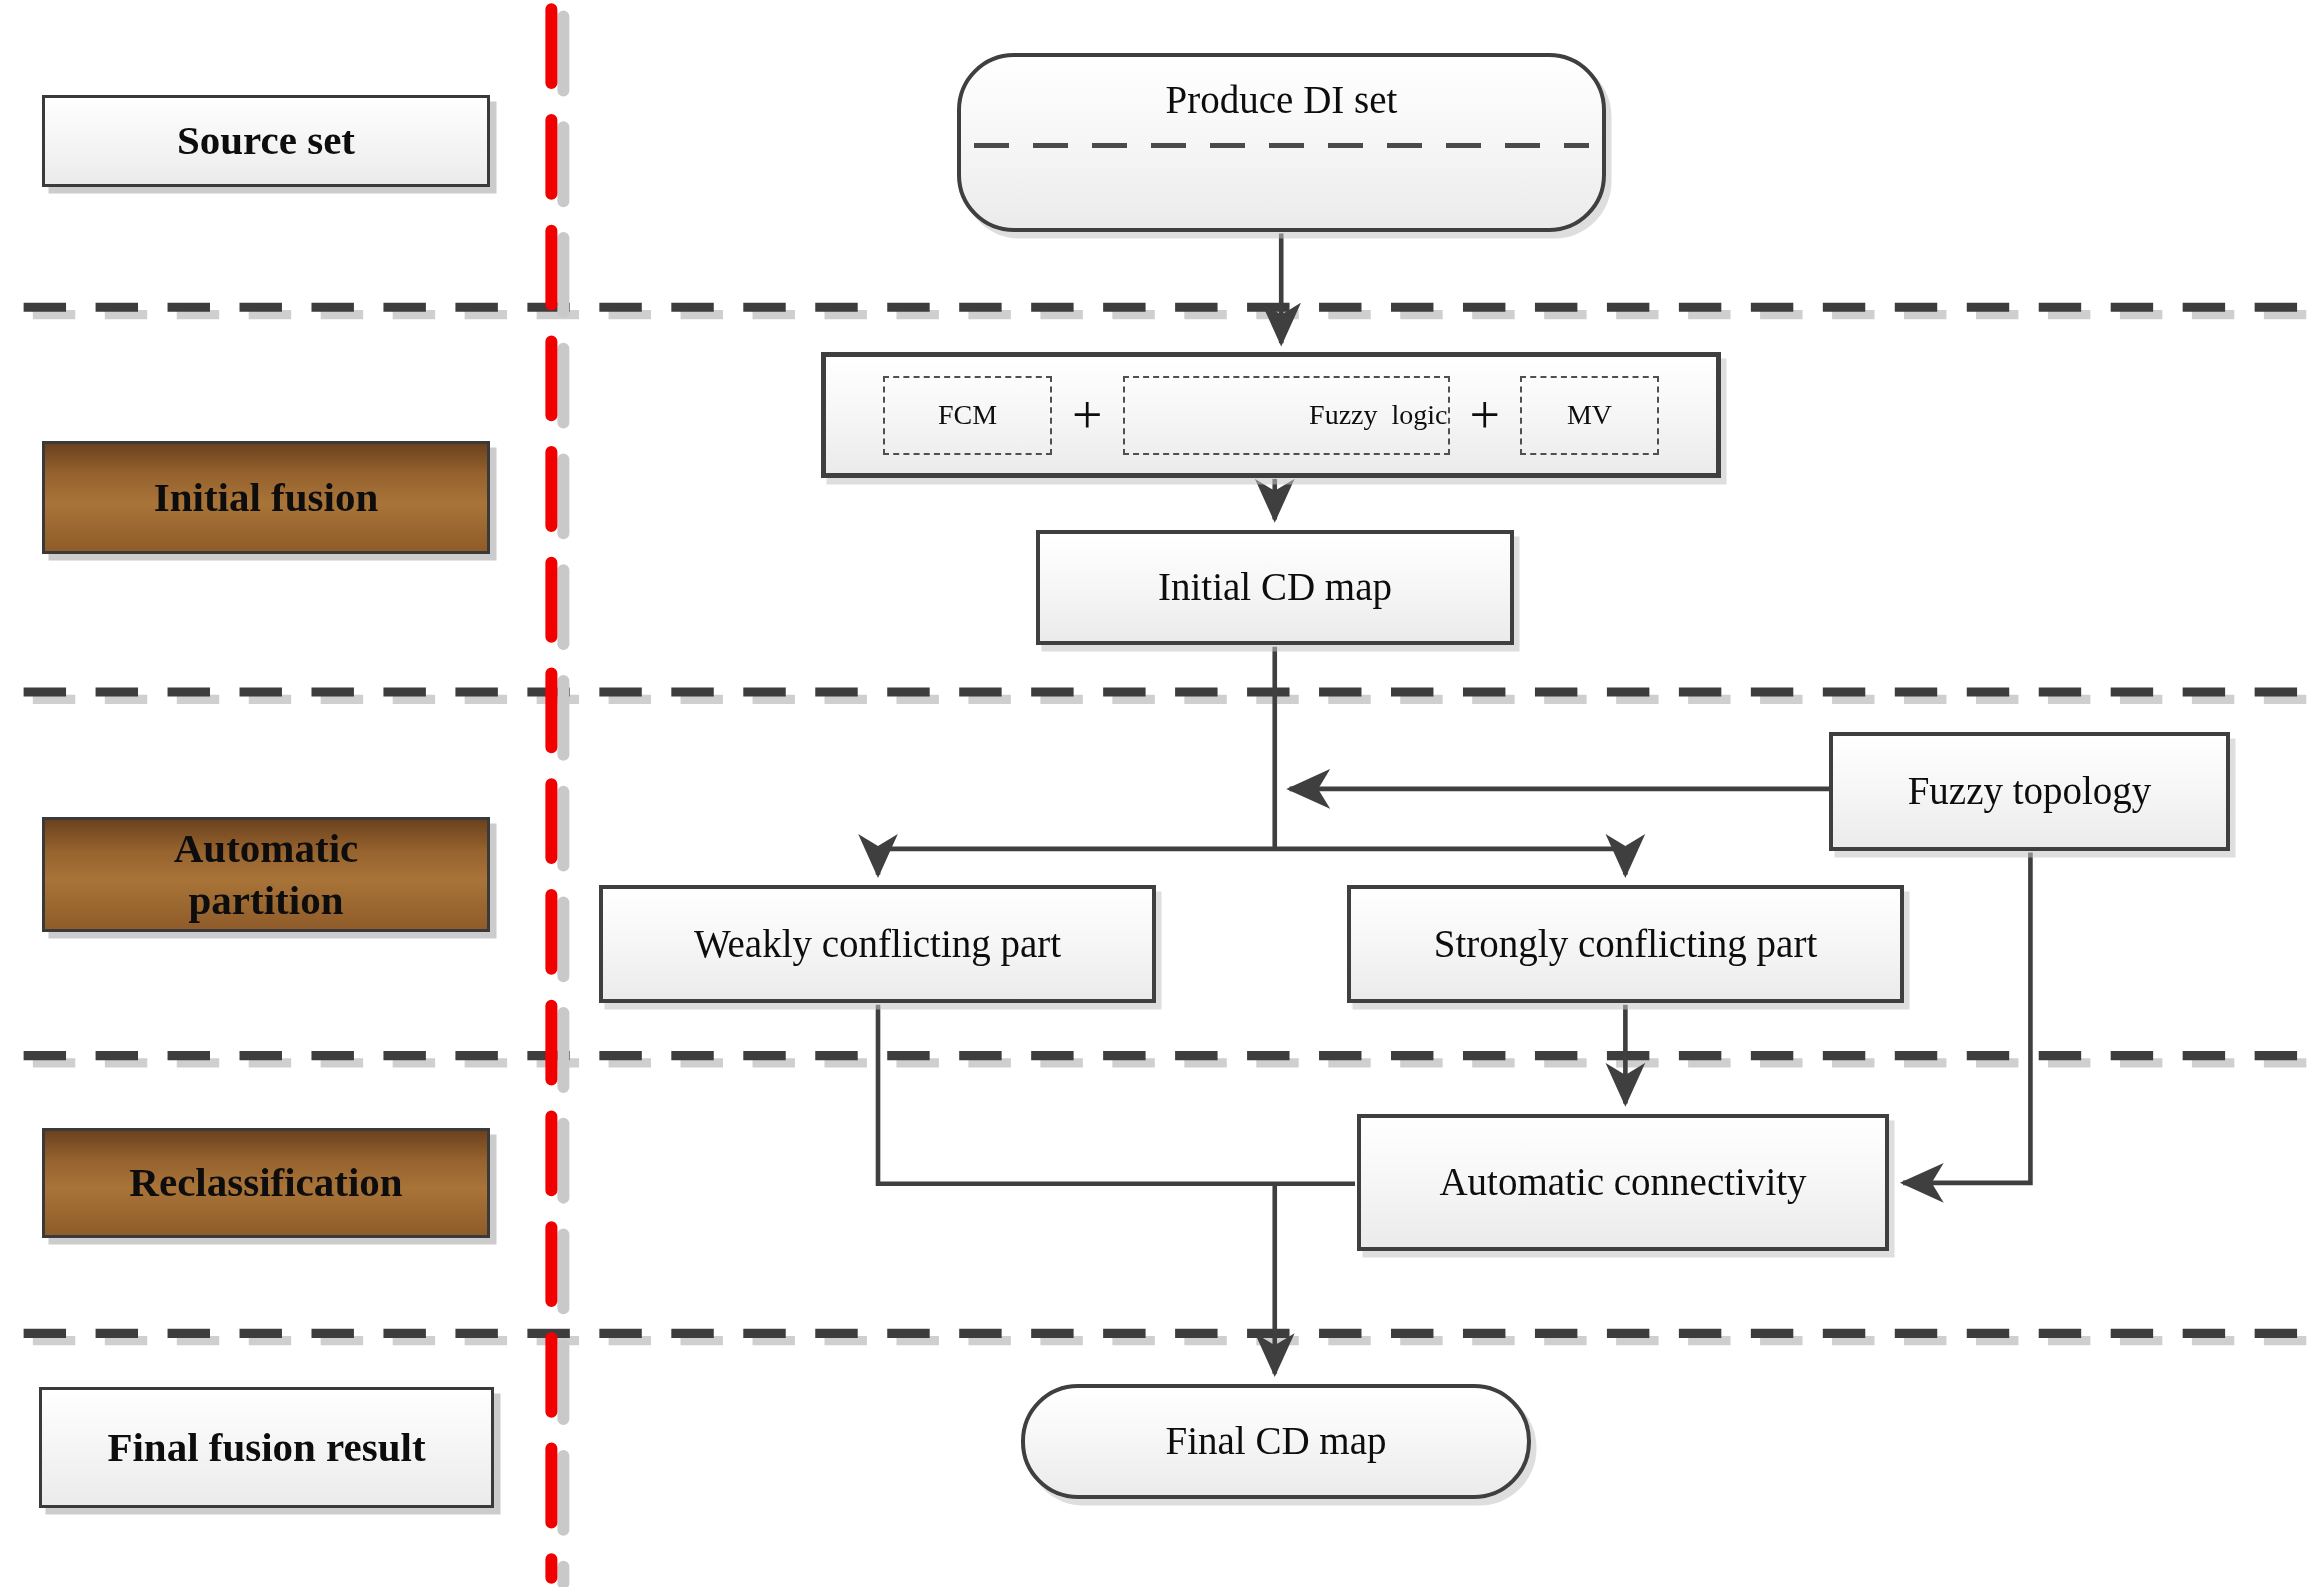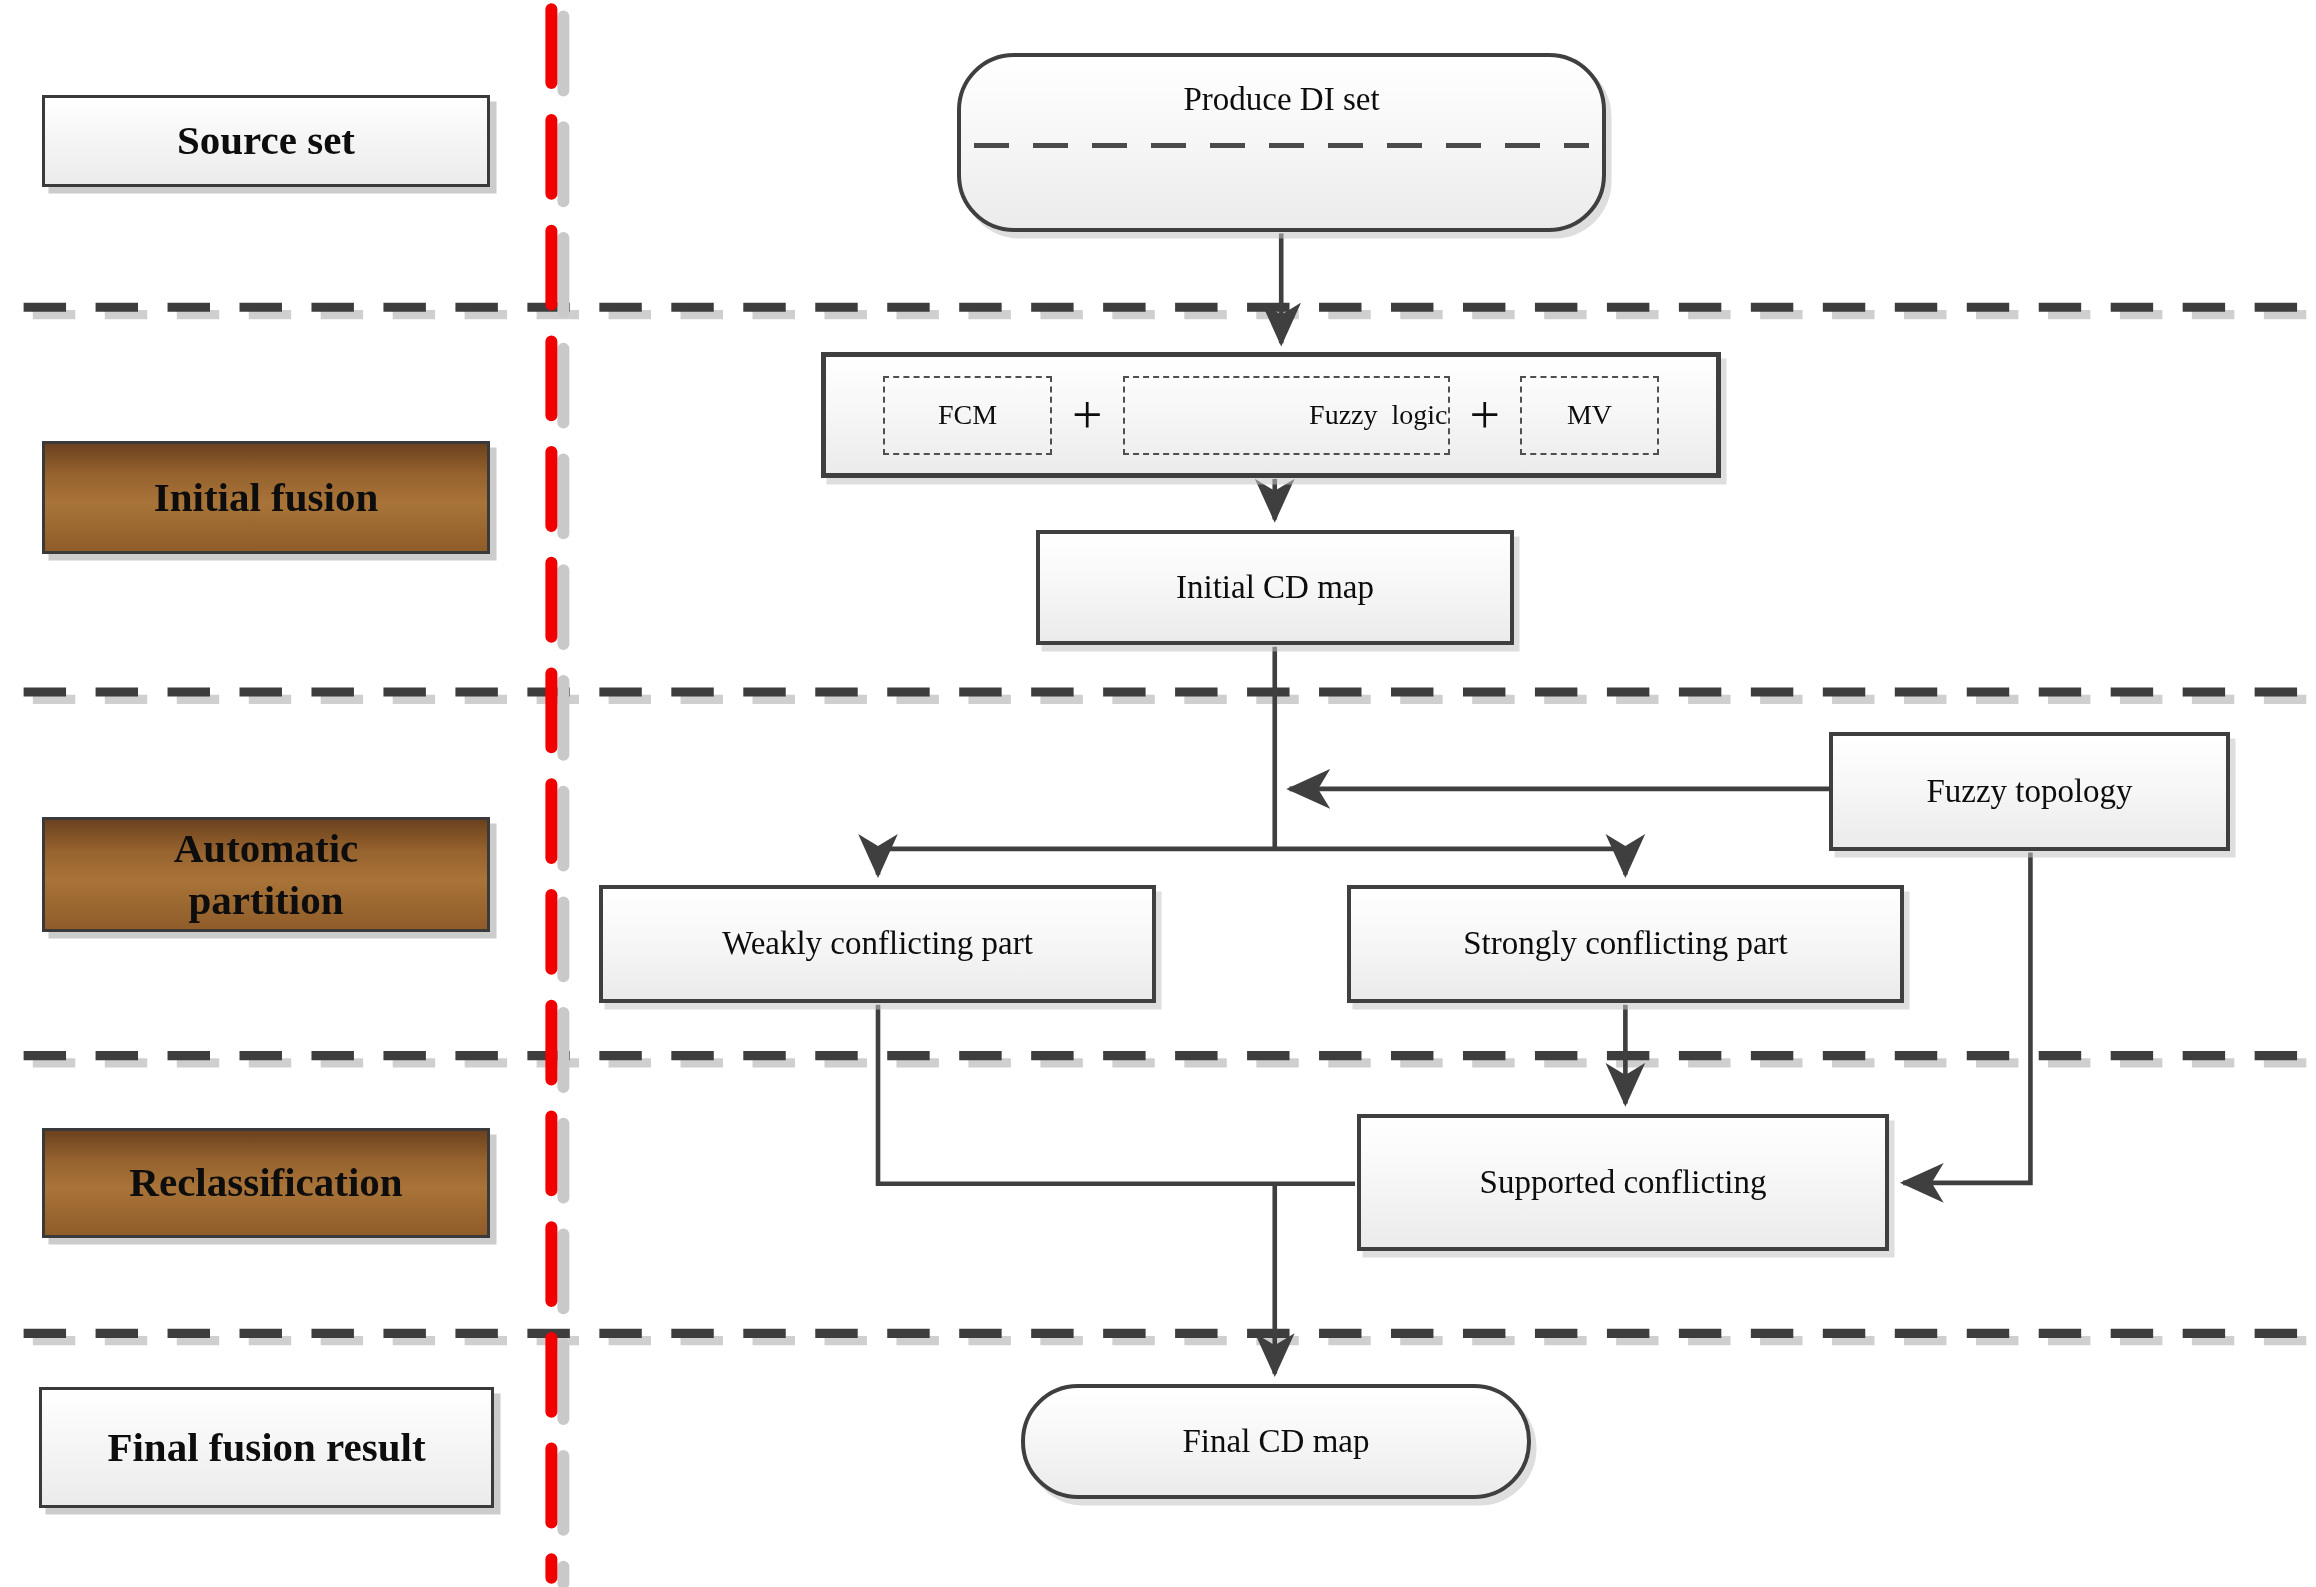--- a/index.html
+++ b/index.html
@@ -29,21 +29,21 @@
     box-sizing: border-box;
     display: flex;
     align-items: center;
     justify-content: center;
     text-align: center;
     border: 4.6px solid #3f3f3f;
     background: linear-gradient(180deg, #ffffff 0%, #f8f8f8 40%, #ebebeb 100%);
     box-shadow: 5.5px 6.5px 0 rgba(195,195,195,0.55);
   }
   .node-text {
-    font-size: 33px;
+    font-size: 39px;
     line-height: 1.15;
     white-space: pre;
   }
   .stadium { border-radius: 57px; }
 
   
   .stage-box {
     position: absolute;
     box-sizing: border-box;
     display: flex;
@@ -197,21 +197,21 @@
 
   <div class="box" style="left:599px; top:885px; width:557px; height:118px;">
     <span class="node-text">Weakly conflicting part</span>
   </div>
 
   <div class="box" style="left:1347px; top:885px; width:557px; height:118px;">
     <span class="node-text">Strongly conflicting part</span>
   </div>
 
   <div class="box" style="left:1357px; top:1114px; width:532px; height:137px;">
-    <span class="node-text">Supported conflicting</span>
+    <span class="node-text">Automatic connectivity</span>
   </div>
 
   <div class="box stadium" style="left:1021px; top:1384px; width:510px; height:115px;">
     <span class="node-text">Final CD map</span>
   </div>
 
 </div>
 
 
 </body></html>

